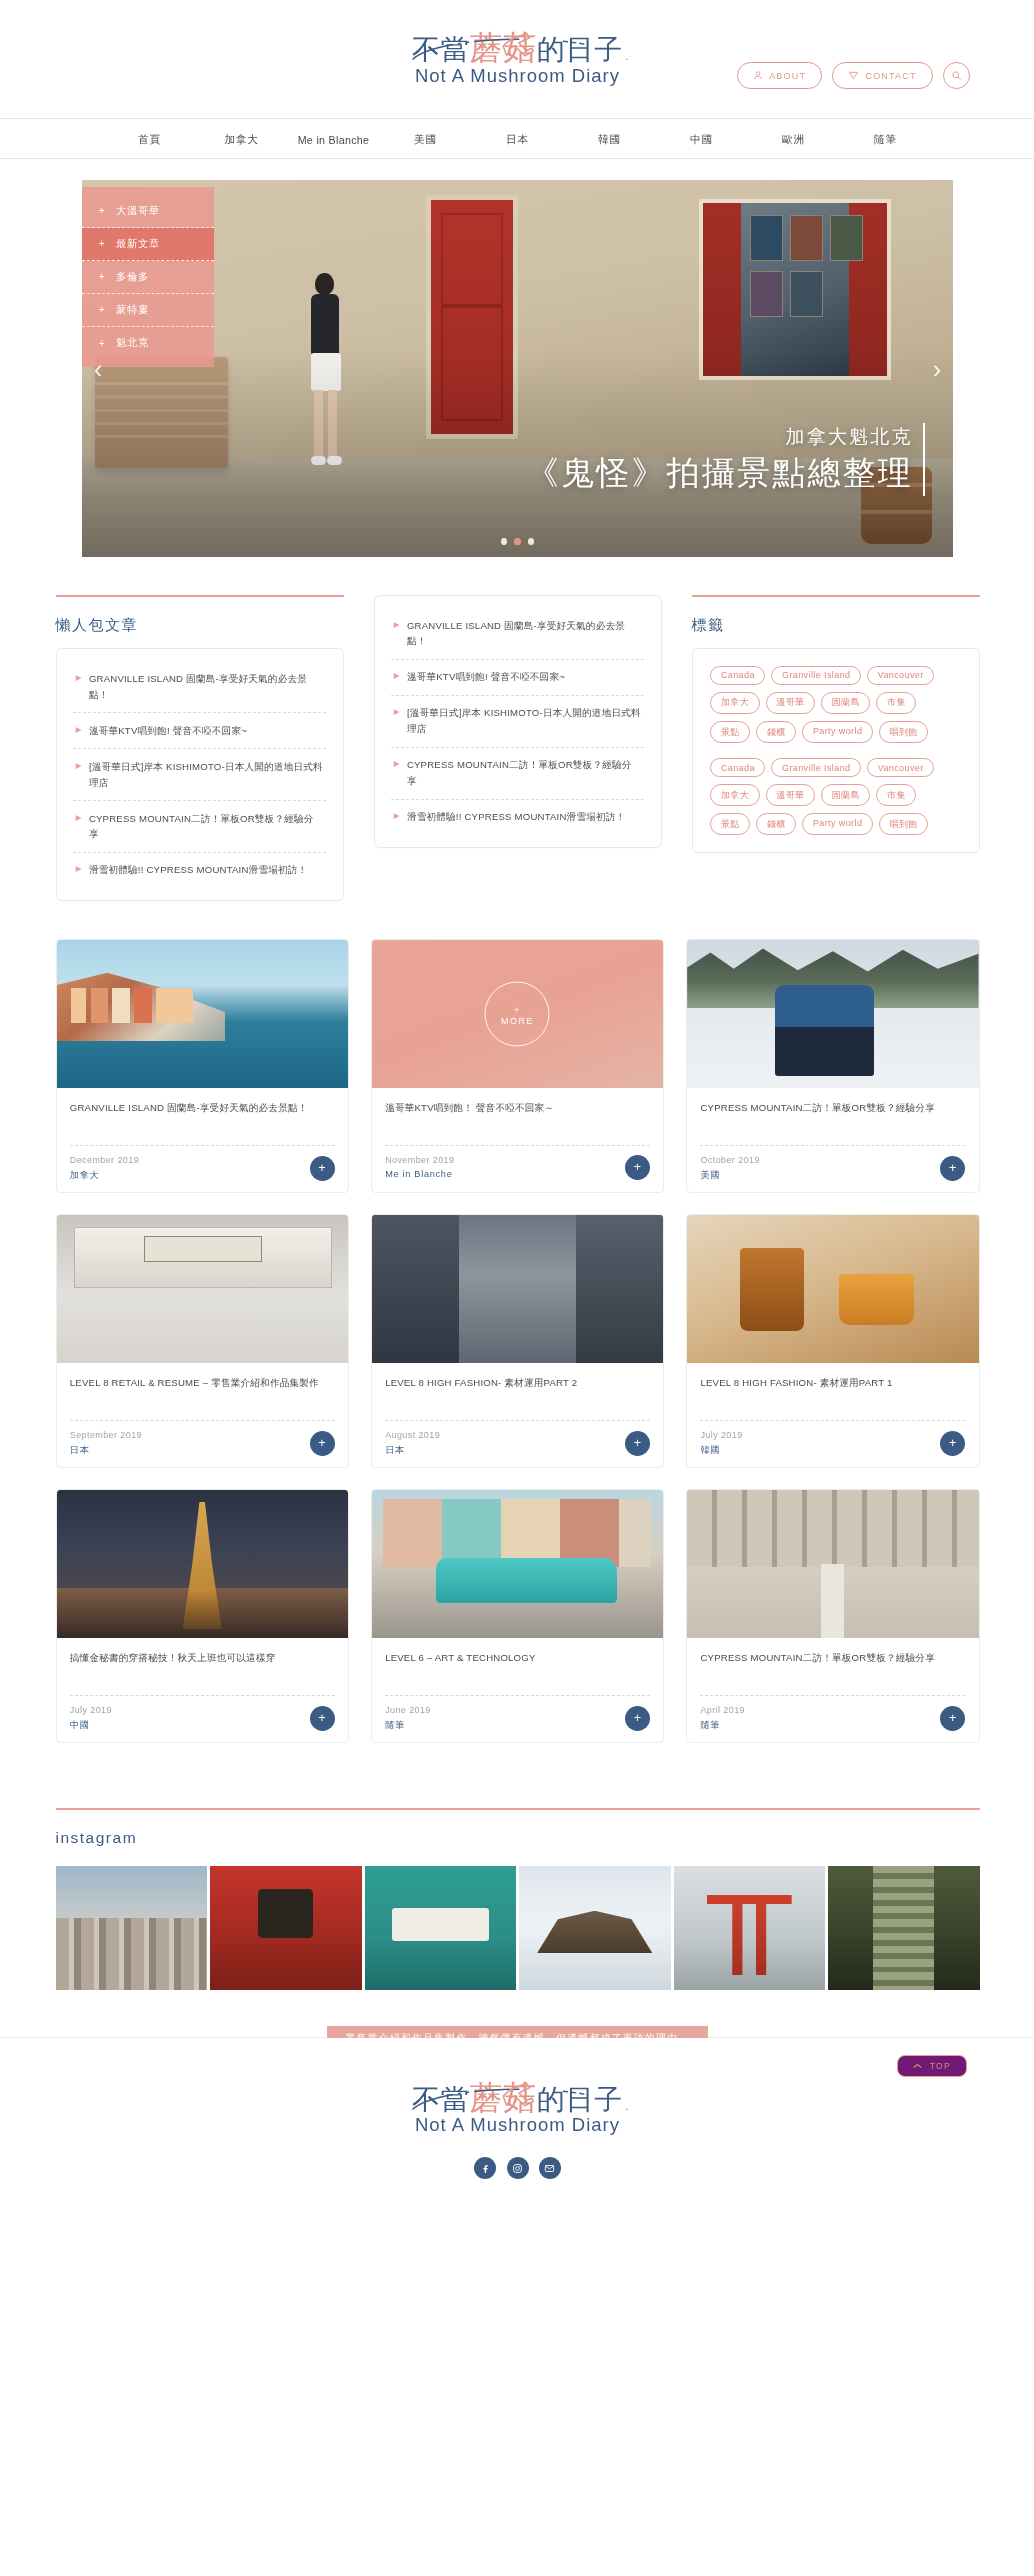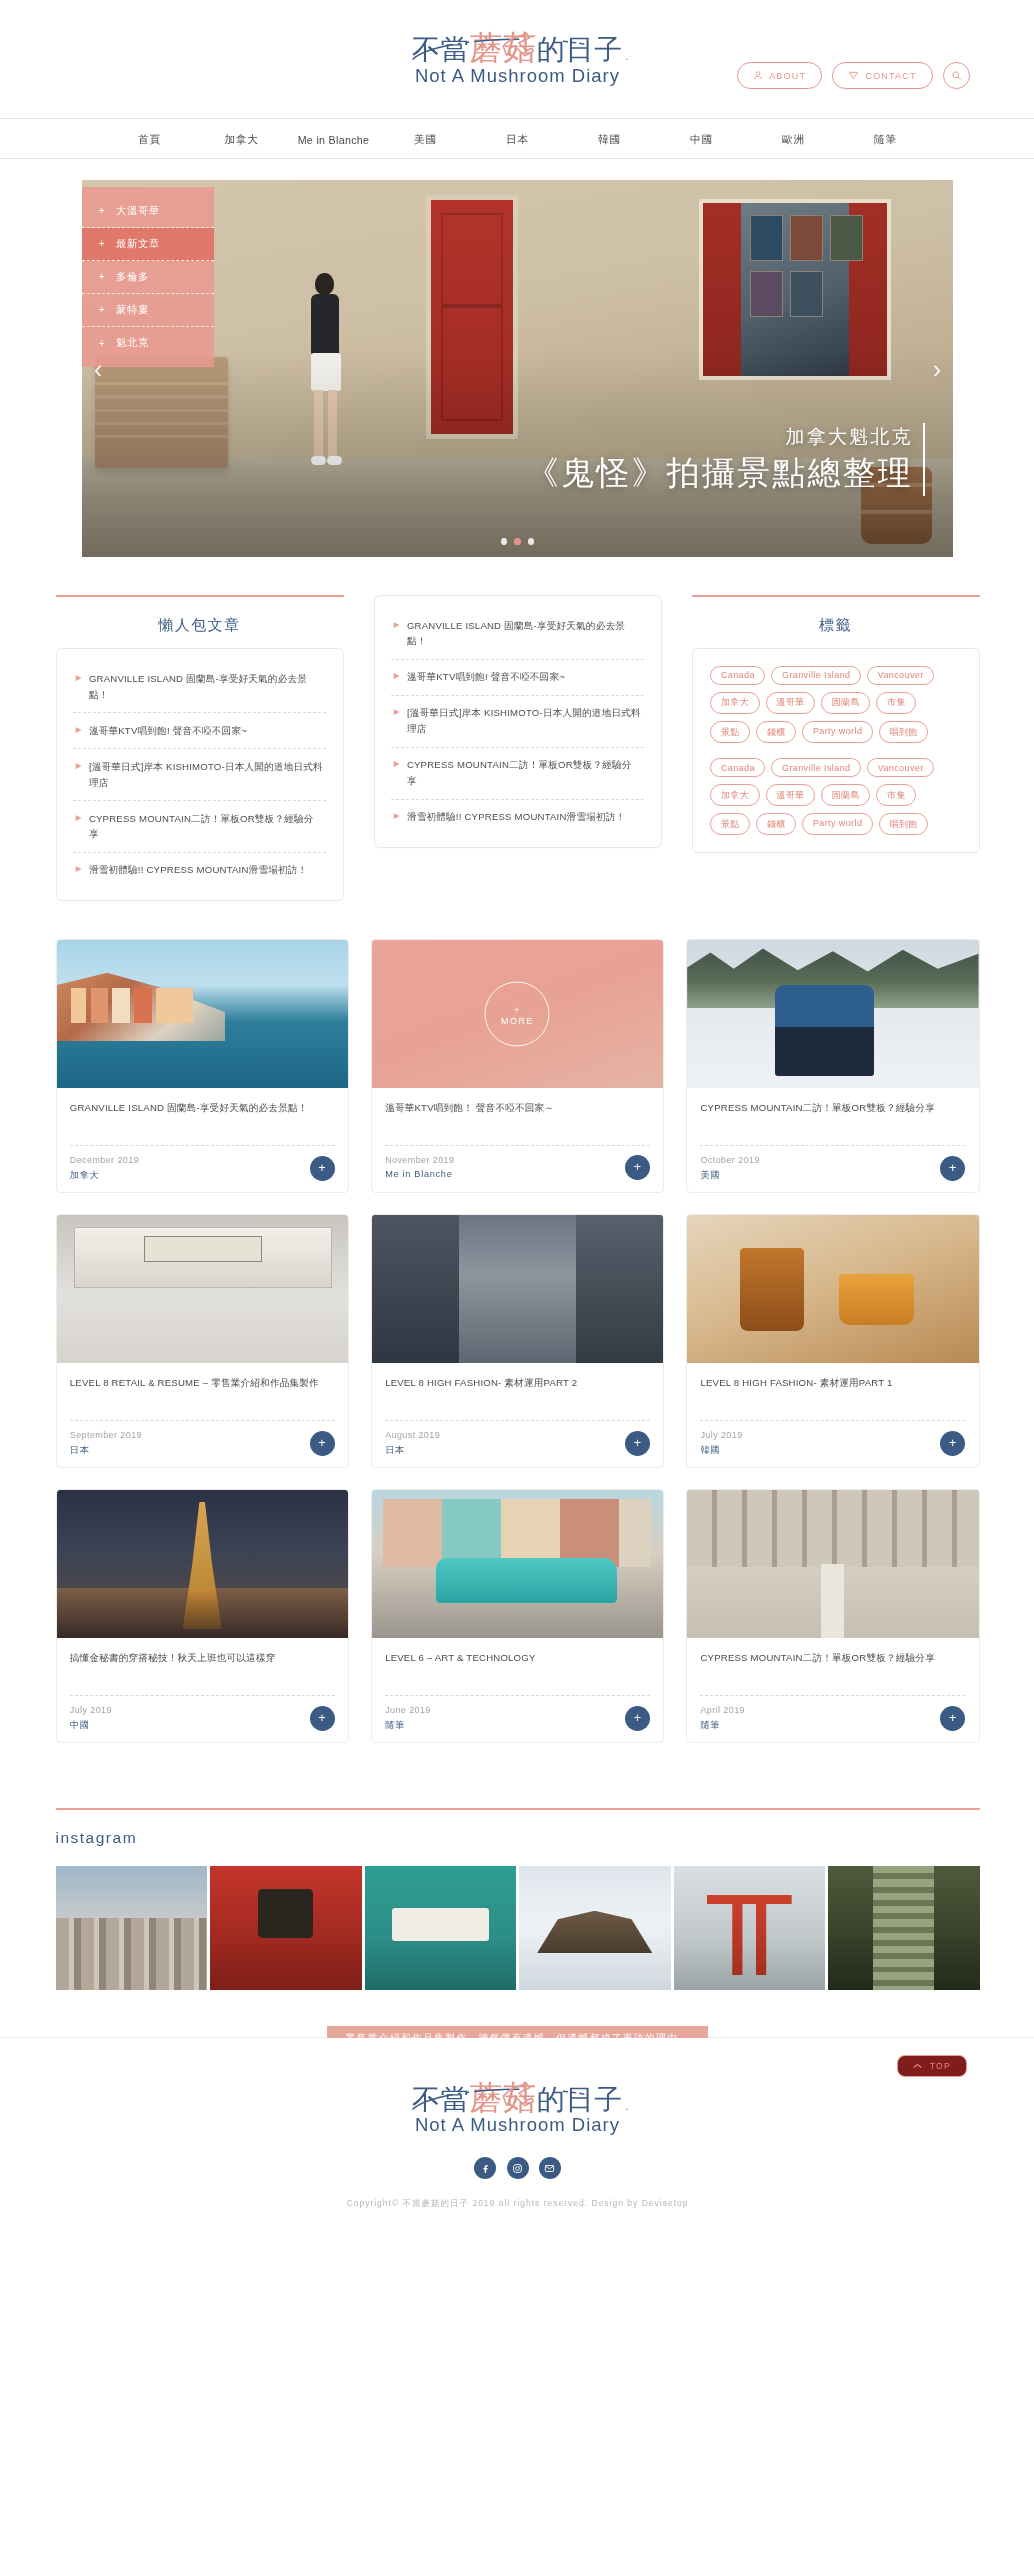--- a/index.html
+++ b/index.html
@@ -273,21 +273,20 @@
   .tri-sec { padding: 38px 0 7.4px; }
   .tri-grid {
     display: grid;
     grid-template-columns: 1fr 1fr 1fr;
     gap: 30px;
   }
   .col-head {
     border-top: 2.2px solid #e8a095;
     padding-top: 19px;
     margin-bottom: 13.3px;
-    text-align: center;
   }
   .col-title {
     font-size: 15px;
     color: #3b5b84;
     letter-spacing: 1.5px;
   }
   .panel {
     border: 0.7px solid #e9e9e9;
     border-radius: 6px;
     background: #fff;
@@ -478,21 +477,21 @@
     position: absolute;
     right: 68px;
     top: 16.3px;
     border: 0.7px solid #e8a095;
     color: #e08577;
     border-radius: 8px;
     height: 22px;
     padding: 0 15px;
     display: flex; align-items: center; gap: 7.4px;
     font-size: 8.5px; letter-spacing: 1.3px;
-    background: #7f1d1d;
+    background: #701a75;
     cursor: pointer;
   }
   .footer {
     padding: 43px 0 19px;
     text-align: center;
   }
   .foot-logo { margin: 0 auto; width: 244px; position: relative; }
   .social {
     display: flex; justify-content: center; gap: 10.3px; margin-top: 21px;
   }
@@ -948,18 +947,17 @@
           </svg>
         </div>
         <div class="soc">
           <svg width="11" height="11" viewBox="0 0 24 24" fill="none" stroke="#fff" stroke-width="2">
             <rect x="3" y="5.5" width="18" height="13" rx="1.5"></rect>
               <path d="M3.5 6.5 L12 13 L20.5 6.5"></path>
           </svg>
         </div>
       </div>
 
-      <div class="copyright">Copyright© 不當蘑菇的日子 2019 all rights reserved.  Design by Devisetop</div>
     </div>
   </div>
 
 </div>
 
 
 </body></html>

